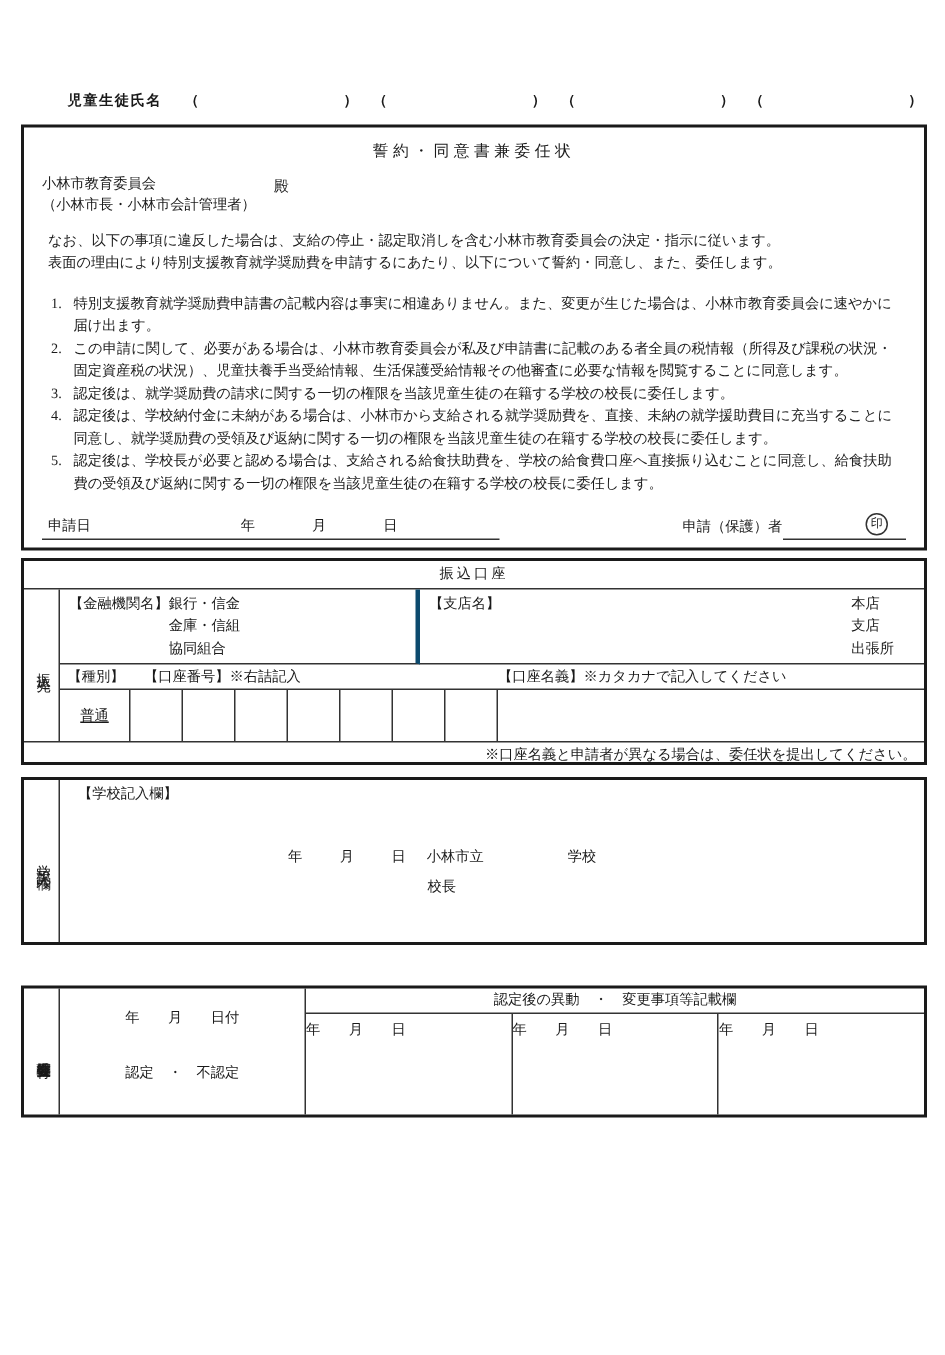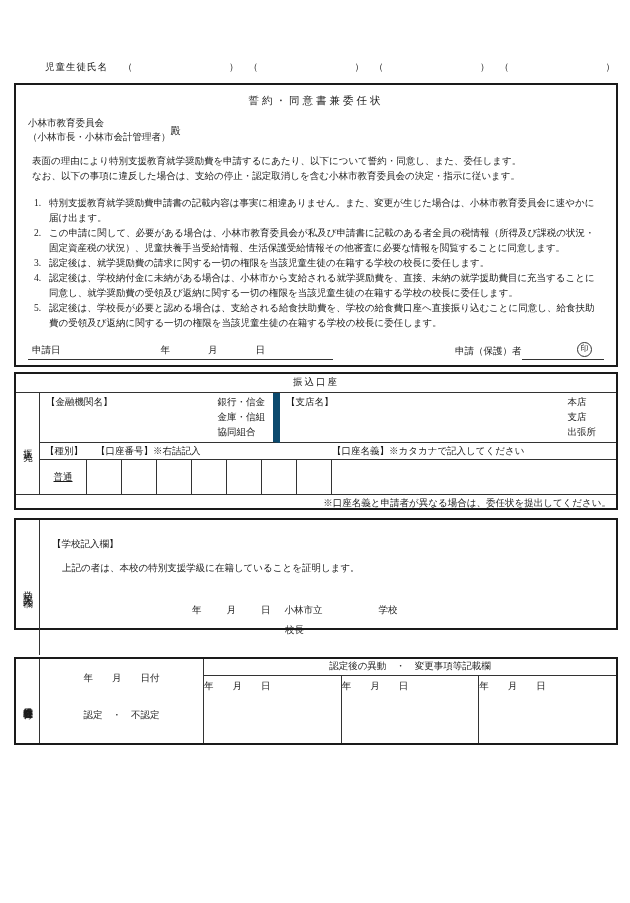--- a/index.html
+++ b/index.html
@@ -4,34 +4,34 @@
 <style>
   * { box-sizing: border-box; margin: 0; padding: 0; }
   html,body { background:#ffffff; }
   body {
     width:630px; height:903px;
     font-family:"Liberation Serif","DejaVu Serif",serif;
     color:#1a1a1a; font-size:9.5px; position:relative;
   }
 
   
-  .name-row { position:absolute; top:61px; left:45px; width:575px; display:flex; align-items:center; }
+  .name-row { position:absolute; top:61px; left:45px; width:575px; display:flex; align-items:center;font-weight:bold; }
   .name-row .lbl { flex:none; margin-right:10px; letter-spacing:1px; }
   .paren-field { flex:1; display:flex; justify-content:space-between; margin:0 5px; }
 
   
   .box { position:absolute; left:14px; width:604px; border:2px solid #1a1a1a; background:#fff; }
   #box-pledge { top:83px;  height:284px; padding:9px 12px 0; }
   #box-bank   { top:372px; height:138px; }
   #box-school { top:518px; height:112px; }
   #box-board  { top:657px; height:88px;  }
 
   
   .pledge-title { text-align:center; font-size:10.5px; letter-spacing:3px; }
-  .addressee { margin-top:9px; display:flex; align-items:center; }
+  .addressee { margin-top:9px; display:flex; gap:12px; }
   .addr-lines { line-height:1.45; }
   .honorific { font-size:10px; }
   .intro { margin-top:9px; padding:0 4px; line-height:1.6; }
   .items { margin-top:12px; padding:0 2px 0 6px; list-style:none; }
   .items li { display:flex; line-height:1.58; }
   .items .num { flex:none; width:15px; }
   .items .txt { flex:1; }
 
   .app-row { margin-top:11px; display:flex; align-items:flex-end;gap:40px; }
   .app-left { width:305px; border-bottom:1px solid #333; display:flex; align-items:flex-end; padding:0 0 2px 4px; }
@@ -42,37 +42,37 @@
   .app-right { flex:1; display:flex; align-items:flex-end; }
   .app-right .applbl { flex:none; padding-bottom:2px; }
   .app-line { flex:1; border-bottom:1px solid #333; display:flex; justify-content:flex-end; align-items:flex-end; padding:0 12px 2px 0; height:18px; }
   .seal { width:15px; height:15px; border:1px solid #333; border-radius:50%; display:flex; align-items:center; justify-content:center; font-size:8px; line-height:1; }
 
   
   .b2-title { text-align:center; padding:2px 0 3px; border-bottom:1px solid #333; letter-spacing:2px; }
   .b2-grid { display:grid; grid-template-columns:24px 240px 1fr; grid-template-rows:50px 17px 34px; }
   .side-label { writing-mode:vertical-rl; text-orientation:upright; display:flex; align-items:center; justify-content:center; letter-spacing:2px; }
   .b2-side { grid-row:1/4; grid-column:1; border-right:1px solid #333; }
-  .b2-bank { grid-column:2; grid-row:1; border-right:7px solid #0c4a6e; border-bottom:1px solid #333; display:flex; justify-content:space-between; padding:3px 8px 3px 6px; }
+  .b2-bank { grid-column:2; grid-row:1; border-right:3px solid #0c4a6e; border-bottom:1px solid #333; display:flex; padding:3px 8px 3px 6px; }
   .b2-branch { grid-column:3; grid-row:1; border-bottom:1px solid #333; display:flex; justify-content:space-between; padding:3px 20px 3px 6px; }
   .cell-types { display:flex; flex-direction:column; justify-content:space-between; }
   .b2-labels { grid-column:2/4; grid-row:2; border-bottom:1px solid #333; display:flex; align-items:center; }
   .b2-labels .tlab { flex:none; width:56px; padding-left:5px; }
   .b2-labels .nlab { flex:none; width:236px; }
   .b2-labels .alab { flex:1; }
   .b2-row3 { grid-column:2/4; grid-row:3; display:flex;text-decoration:underline; }
   .type-cell { flex:none; width:47px; border-right:1px solid #333; display:flex; align-items:center; justify-content:center; }
   .digit { flex:none; width:35px; border-right:1px solid #333; }
   .acct-name-cell { flex:1; }
   .b2-note { border-top:1px solid #333; text-align:right; padding:2px 5px 0; }
 
   
   .b3-grid { display:grid; grid-template-columns:24px 1fr; height:100%; }
   .b3-side { border-right:1px solid #333; }
-  .b3-content { padding:18px 12px; }
+  .b3-content { padding:3px 12px; }
   .b3-statement { margin:11px 0 0 10px; }
   .b3-dateline { margin-top:29px; display:flex; padding-left:140px; }
   .b3-dateline .m { margin-left:25px; }
   .b3-dateline .pref { margin-left:14px; }
   .b3-dateline .suf { margin-left:56px; }
   .b3-principal { margin:7px 0 0 233px; }
 
   
   .b4-grid { display:grid; grid-template-columns:24px 164px 1fr; height:100%; }
   .b4-side { border-right:1px solid #333; letter-spacing:0; }
@@ -112,22 +112,22 @@
   <div class="box" id="box-pledge">
     <div class="pledge-title">誓約・同意書兼委任状</div>
     <div class="addressee">
       <div class="addr-lines">
         <div>小林市教育委員会</div>
         <div>（小林市長・小林市会計管理者）</div>
       </div>
       <span class="honorific">殿</span>
     </div>
     <div class="intro">
+      <div>なお、以下の事項に違反した場合は、支給の停止・認定取消しを含む小林市教育委員会の決定・指示に従います。</div>
       <div>表面の理由により特別支援教育就学奨励費を申請するにあたり、以下について誓約・同意し、また、委任します。</div>
-      <div>なお、以下の事項に違反した場合は、支給の停止・認定取消しを含む小林市教育委員会の決定・指示に従います。</div>
     </div>
     <ol class="items">
       <li>
         <span class="num">1.</span>
         <span class="txt">特別支援教育就学奨励費申請書の記載内容は事実に相違ありません。また、変更が生じた場合は、小林市教育委員会に速やかに届け出ます。</span>
       </li>
       <li>
         <span class="num">2.</span>
         <span class="txt">この申請に関して、必要がある場合は、小林市教育委員会が私及び申請書に記載のある者全員の税情報（所得及び課税の状況・固定資産税の状況）、児童扶養手当受給情報、生活保護受給情報その他審査に必要な情報を閲覧することに同意します。</span>
       </li>
@@ -201,21 +201,20 @@
       </div>
     </div>
     <div class="b2-note">※口座名義と申請者が異なる場合は、委任状を提出してください。</div>
   </div>
 
   <div class="box" id="box-school">
     <div class="b3-grid">
       <div class="side-label b3-side">学校記入欄</div>
       <div class="b3-content">
         <div>【学校記入欄】</div>
-        <div class="b3-statement">上記の者は、本校の特別支援学級に在籍していることを証明します。</div>
         <div class="b3-dateline">
           <span>年</span>
           <span class="m">月</span>
           <span class="m">日</span>
           <span class="pref">小林市立</span>
           <span class="suf">学校</span>
         </div>
         <div class="b3-principal">校長</div>
       </div>
     </div>

